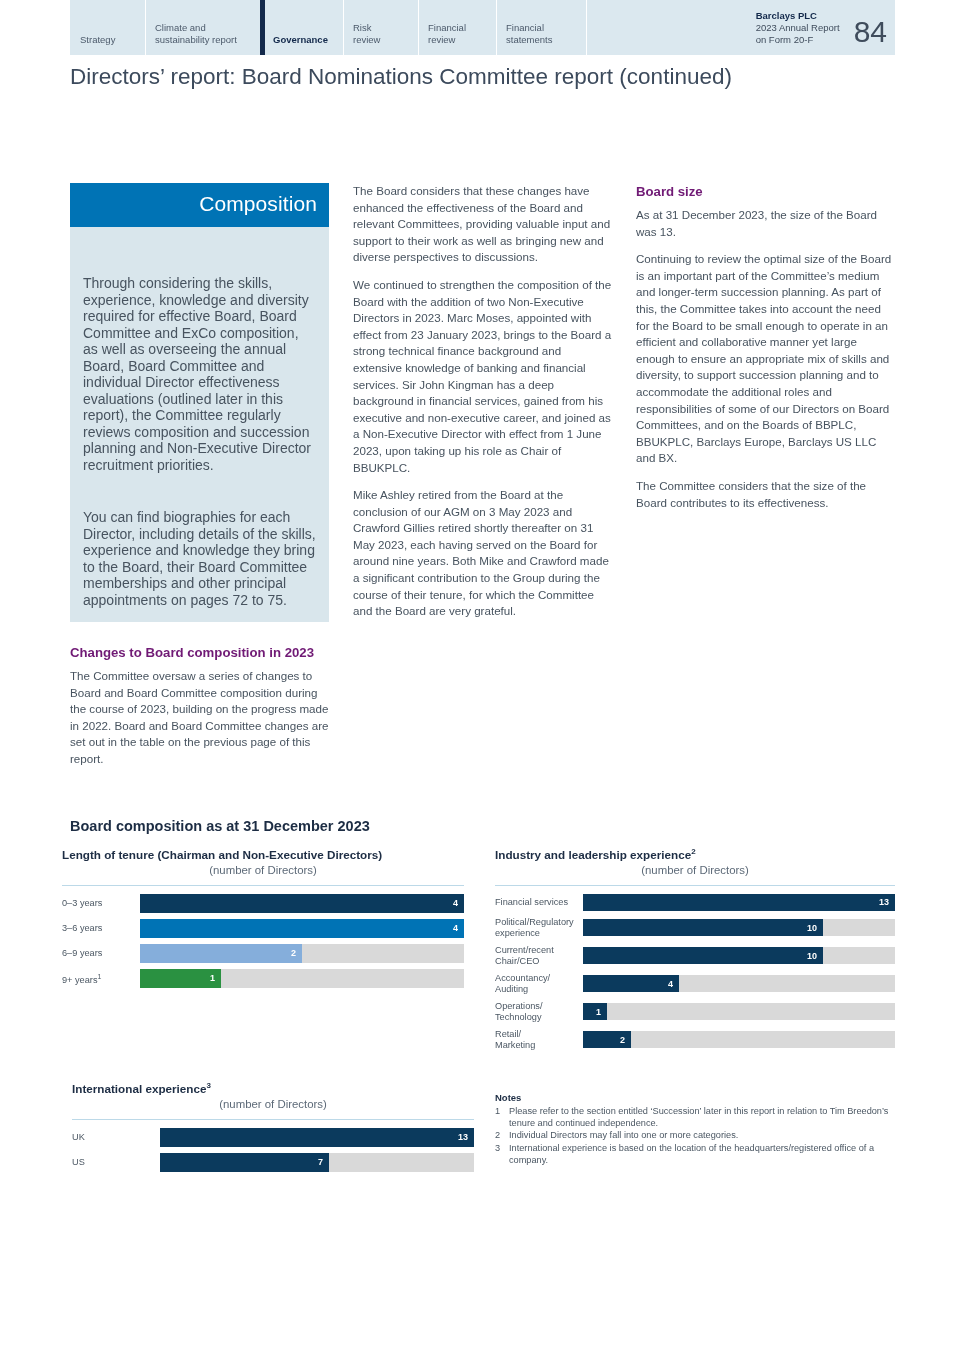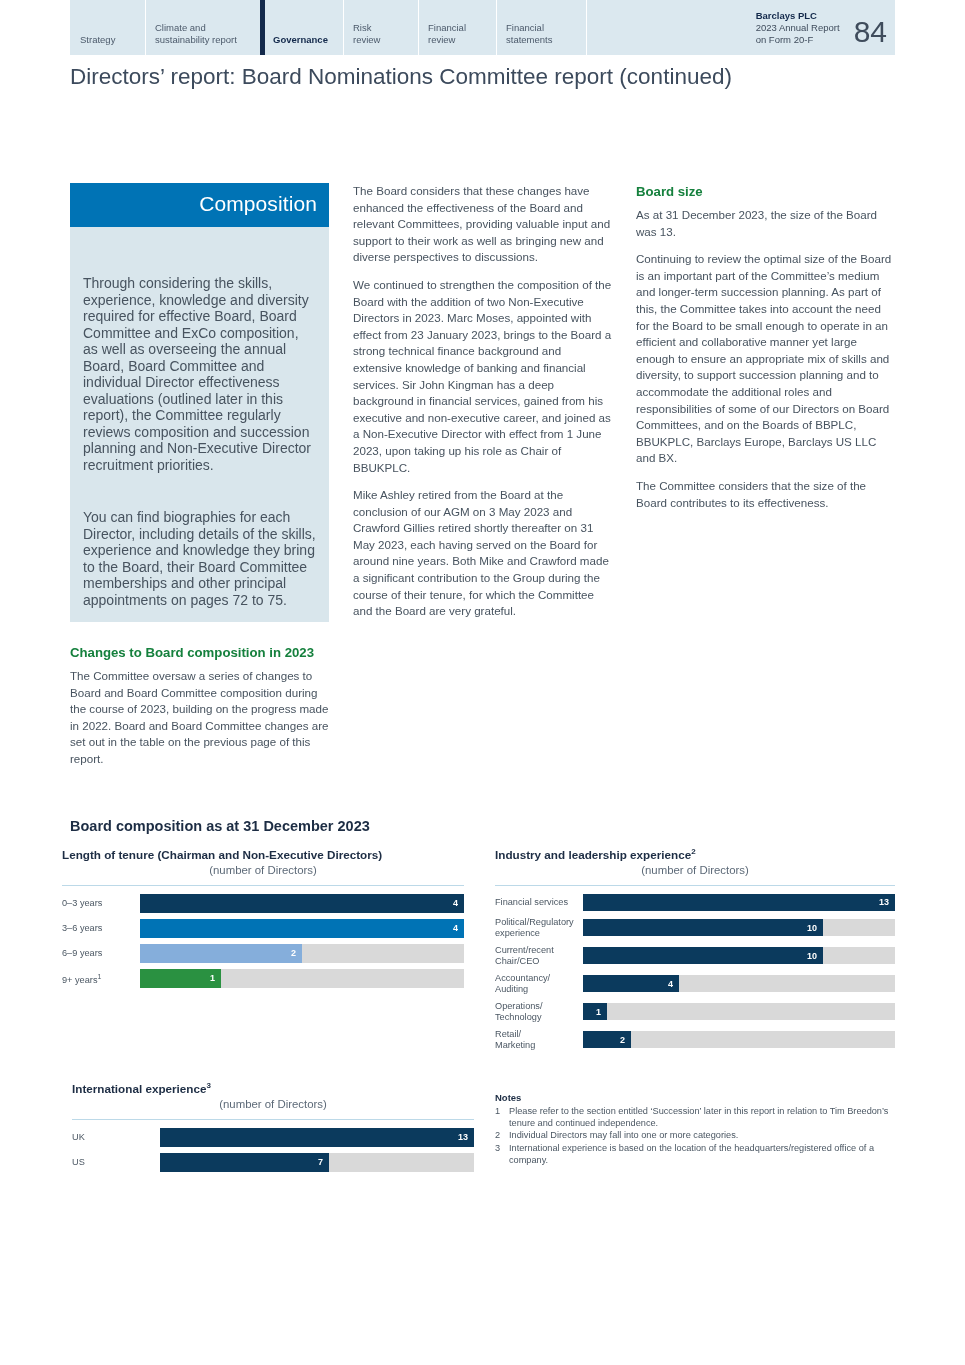--- a/index.html
+++ b/index.html
@@ -68,21 +68,21 @@
     text-align: right;
   }
   .comp-body { padding: 12px 13px 0 13px; }
   .comp-body p {
     font-size: 14px; line-height: 16.5px; color: #47535f; margin-bottom: 11px; margin-top: 36px;
   }
   .comp-body p:last-child { margin-bottom: 0; }
 
   h3.sub {
     font-size: 13.2px; line-height: 17px; font-weight: bold;
-    color: #15803d; margin: 22px 0 7px 0;
+    color: #701a75; margin: 22px 0 7px 0;
   }
   .col-3 h3.sub:first-child { margin-top: 0; }
   .body-p {
     font-size: 11.6px; line-height: 16.6px; color: #47535f; margin-bottom: 11px;
   }
   .col-2 .body-p:last-child, .col-3 .body-p:last-child { margin-bottom: 0; }
 
   
   .charts-title {
     position: absolute; left: 70px; top: 818px;

